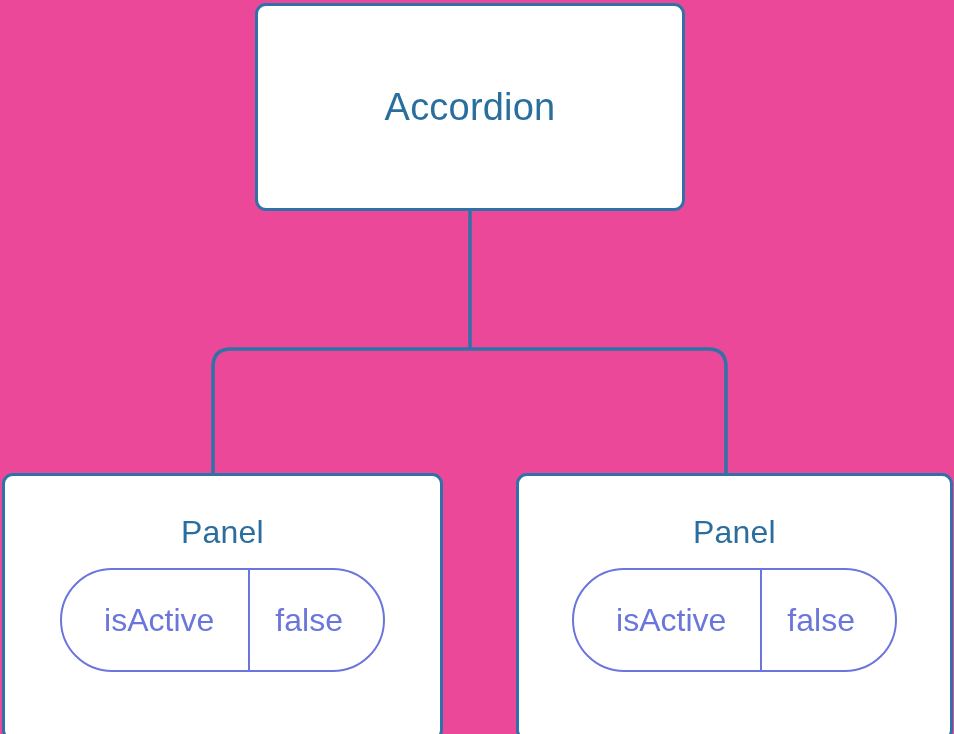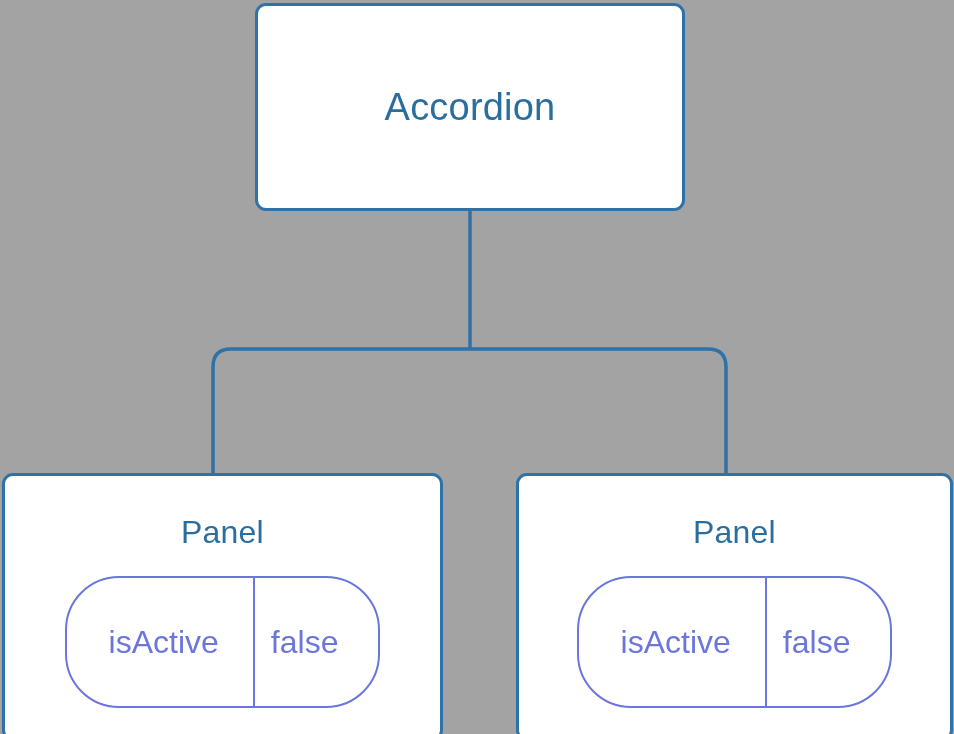--- a/index.html
+++ b/index.html
@@ -11,21 +11,21 @@
     width: 954px;
     height: 734px;
     overflow: hidden;
     font-family: "Liberation Sans", sans-serif;
   }
 
   #diagram-canvas {
     position: relative;
     width: 954px;
     height: 734px;
-    background: #a3a3a3;
+    background: #ec4899;
   }
 
   
   #connector-layer {
     position: absolute;
     left: 0;
     top: 0;
     width: 954px;
     height: 734px;
     z-index: 1;
@@ -79,26 +79,26 @@
     text-align: center;
     white-space: nowrap;
   }
 
   #node-accordion .node-title {
     font-size: 38px;
   }
 
   
   .prop-pill {
-    margin-top: 28px;
+    margin-top: 20px;
     display: flex;
     align-items: stretch;
     border: 2px solid #6b76dd;
     border-radius: 54px;
-    height: 132px;
+    height: 104px;
     box-sizing: border-box;
     background: transparent;
     overflow: hidden;
   }
 
   .prop-key,
   .prop-value {
     display: flex;
     align-items: center;
     justify-content: center;
@@ -108,21 +108,21 @@
     white-space: nowrap;
     box-sizing: border-box;
   }
 
   .prop-key {
     padding: 0 34px 0 42px;
     border-right: 2px solid #6b76dd;
   }
 
   .prop-value {
-    padding: 0 40px 0 16px;
+    padding: 0 40px 0 25px;
     text-align: right;
   }
 </style>
 </head>
 <body>
 
 <div id="diagram-canvas">
 
   <svg id="connector-layer" viewBox="0 0 954 734" width="954" height="734" xmlns="http://www.w3.org/2000/svg">
     <path d="M 470 209 L 470 349" fill="none" stroke="#2e72a8" stroke-width="3.5" stroke-linecap="butt"></path>

